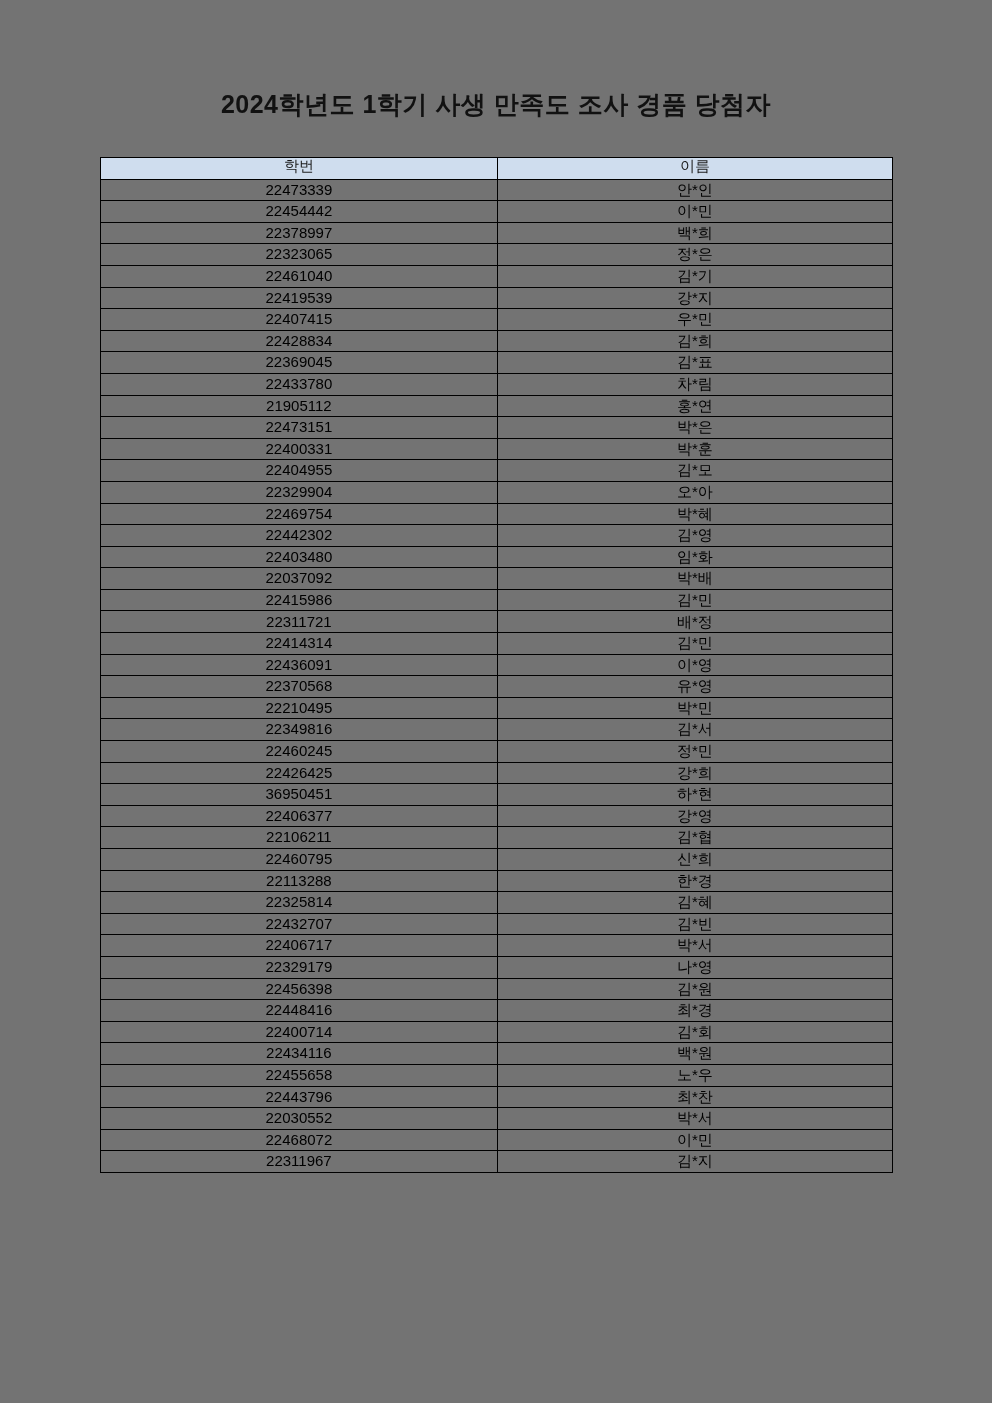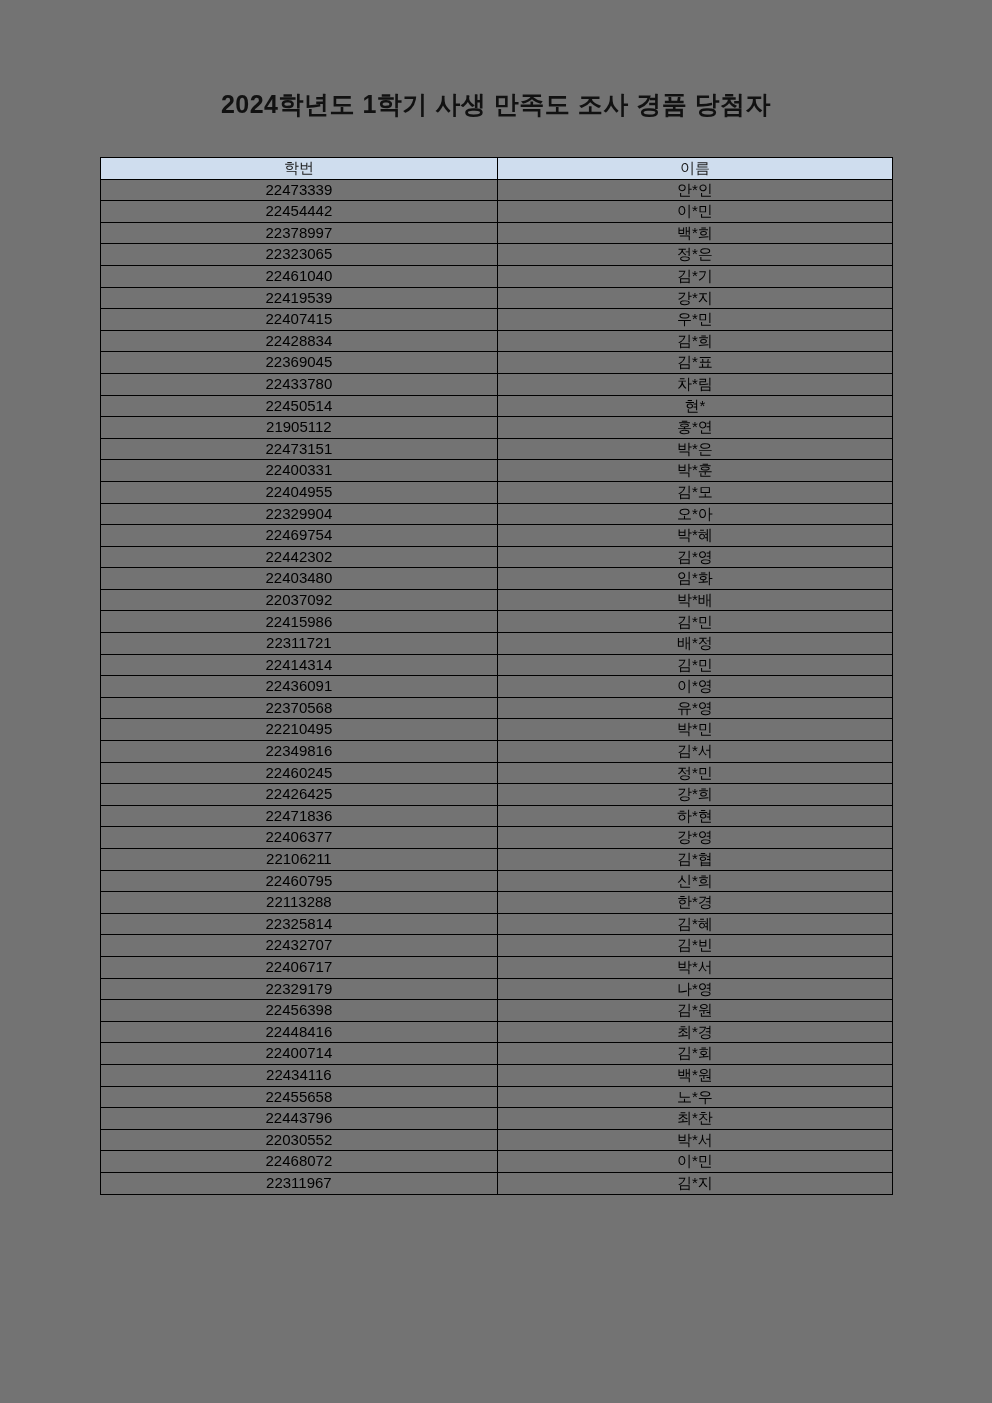--- a/index.html
+++ b/index.html
@@ -44,20 +44,21 @@
     vertical-align: middle;
     font-size: 15px;
     font-weight: 400;
     line-height: 1.1;
     overflow: hidden;
     white-space: nowrap;
   }
   .winners-table th {
     background: #cfddee;
     color: #1a1a1a;
+    font-family: Liberation Mono, monospace;
   }
   .winners-table col.col-id   { width: 50.1%; }
   .winners-table col.col-name { width: 49.9%; }
 </style>
 </head>
 <body>
 
 <div class="page">
 
   <h1 class="title">2024학년도 1학기 사생 만족도 조사 경품 당첨자</h1>
@@ -108,24 +109,20 @@
         </tr>
         <tr>
           <td>22369045</td>
           <td>김*표</td>
         </tr>
         <tr>
           <td>22433780</td>
           <td>차*림</td>
         </tr>
         <tr>
-          <td>22450514</td>
-          <td>현*</td>
-        </tr>
-        <tr>
           <td>21905112</td>
           <td>홍*연</td>
         </tr>
         <tr>
           <td>22473151</td>
           <td>박*은</td>
         </tr>
         <tr>
           <td>22400331</td>
           <td>박*훈</td>
@@ -184,21 +181,21 @@
         </tr>
         <tr>
           <td>22460245</td>
           <td>정*민</td>
         </tr>
         <tr>
           <td>22426425</td>
           <td>강*희</td>
         </tr>
         <tr>
-          <td>22471836</td>
+          <td>36950451</td>
           <td>하*현</td>
         </tr>
         <tr>
           <td>22406377</td>
           <td>강*영</td>
         </tr>
         <tr>
           <td>22106211</td>
           <td>김*협</td>
         </tr>

